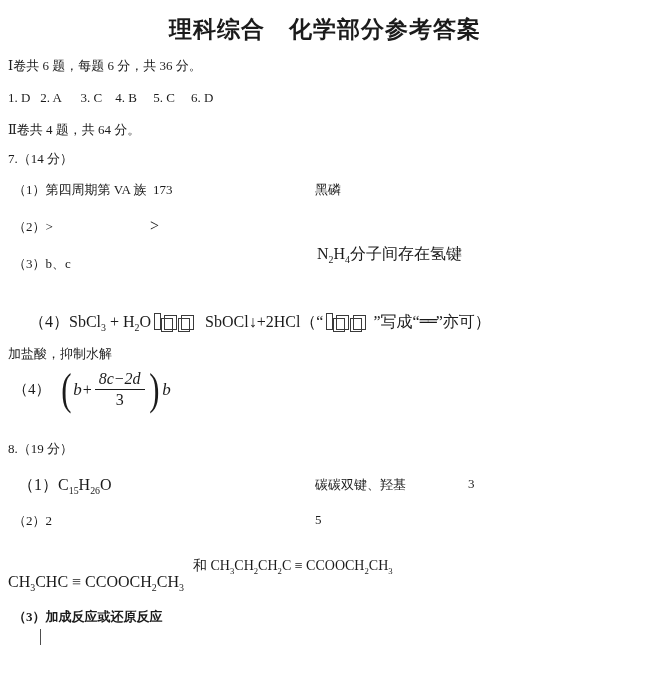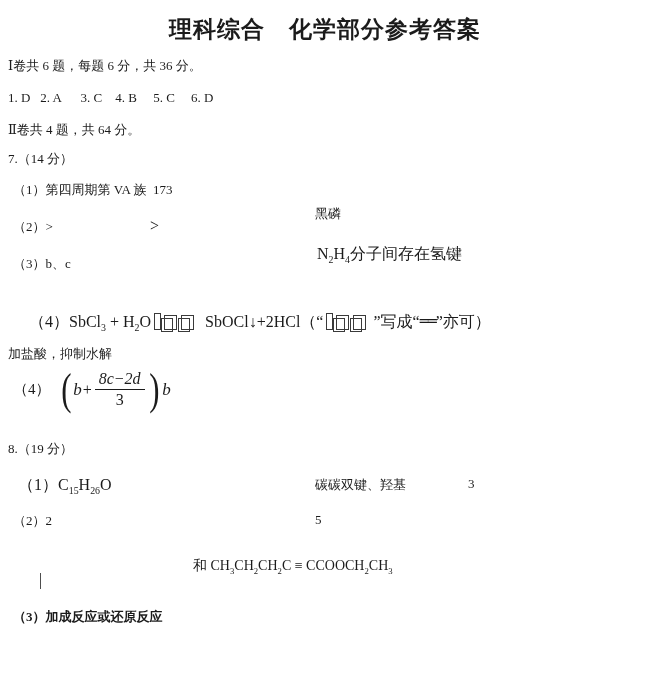--- a/index.html
+++ b/index.html
@@ -64,21 +64,21 @@
 
   <div class="title">理科综合　化学部分参考答案</div>
 
   <div class="abs cn" style="top:57px; left:8px;">Ⅰ卷共 6 题，每题 6 分，共 36 分。</div>
   <div class="abs cn" style="top:90px; left:8px;">1. D   2. A      3. C    4. B     5. C     6. D</div>
   <div class="abs cn" style="top:121px; left:8px;">Ⅱ卷共 4 题，共 64 分。</div>
 
   <div class="abs cn" style="top:150px; left:8px;">7.（14 分）</div>
 
   <div class="abs cn" style="top:181px; left:13px;">（1）第四周期第 VA 族  173</div>
-  <div class="abs cn" style="top:181px; left:315px;margin-top:24px;">黑磷</div>
+  <div class="abs cn" style="top:181px; left:315px;">黑磷</div>
 
   <div class="abs cn" style="top:218px; left:13px;">（2）&gt;</div>
   <div class="abs gt" style="top:217px; left:150px;">&gt;</div>
   <div class="abs fm" style="top:216px; left:317px;margin-top:28px;">N<sub>2</sub>H<sub>4</sub>分子间存在氢键</div>
 
   <div class="abs cn" style="top:255px; left:13px;">（3）b、c</div>
 
   <div class="abs fm" style="top:294px; left:13px;">
     <span>（4）SbCl<sub>3</sub> + H<sub>2</sub>O</span><span class="tofu-group"><span class="tofu-a"></span><span class="tofu-b"></span><span class="tofu-b"></span></span><span> SbOCl↓+2HCl（“</span><span class="tofu-group"><span class="tofu-a"></span><span class="tofu-b"></span><span class="tofu-b"></span></span><span>”写成“</span><span class="dline">══</span><span>”亦可）</span>
   </div>
@@ -101,20 +101,21 @@
   <div class="abs cn" style="top:440px; left:8px;">8.（19 分）</div>
 
   <div class="abs fm" style="top:475px; left:18px;">（1）C<sub>15</sub>H<sub>26</sub>O</div>
   <div class="abs cn" style="top:476px; left:315px;">碳碳双键、羟基</div>
   <div class="abs cn" style="top:476px; left:468px;">3</div>
 
   <div class="abs cn" style="top:512px; left:13px;">（2）2</div>
   <div class="abs cn" style="top:512px; left:315px;">5</div>
 
   <div class="struct">
+    <div class="line">CH<sub>3</sub>CHC ≡ CCOOCH<sub>2</sub>CH<sub>3</sub></div>
     <div class="line bond">|</div>
     
   </div>
   <div class="struct-and">和 CH<sub>3</sub>CH<sub>2</sub>CH<sub>2</sub>C ≡ CCOOCH<sub>2</sub>CH<sub>3</sub></div>
 
   <div class="abs cn" style="top:608px; left:13px;font-weight:bold;">（3）加成反应或还原反应</div>
 
 </div>
 
 </body></html>

